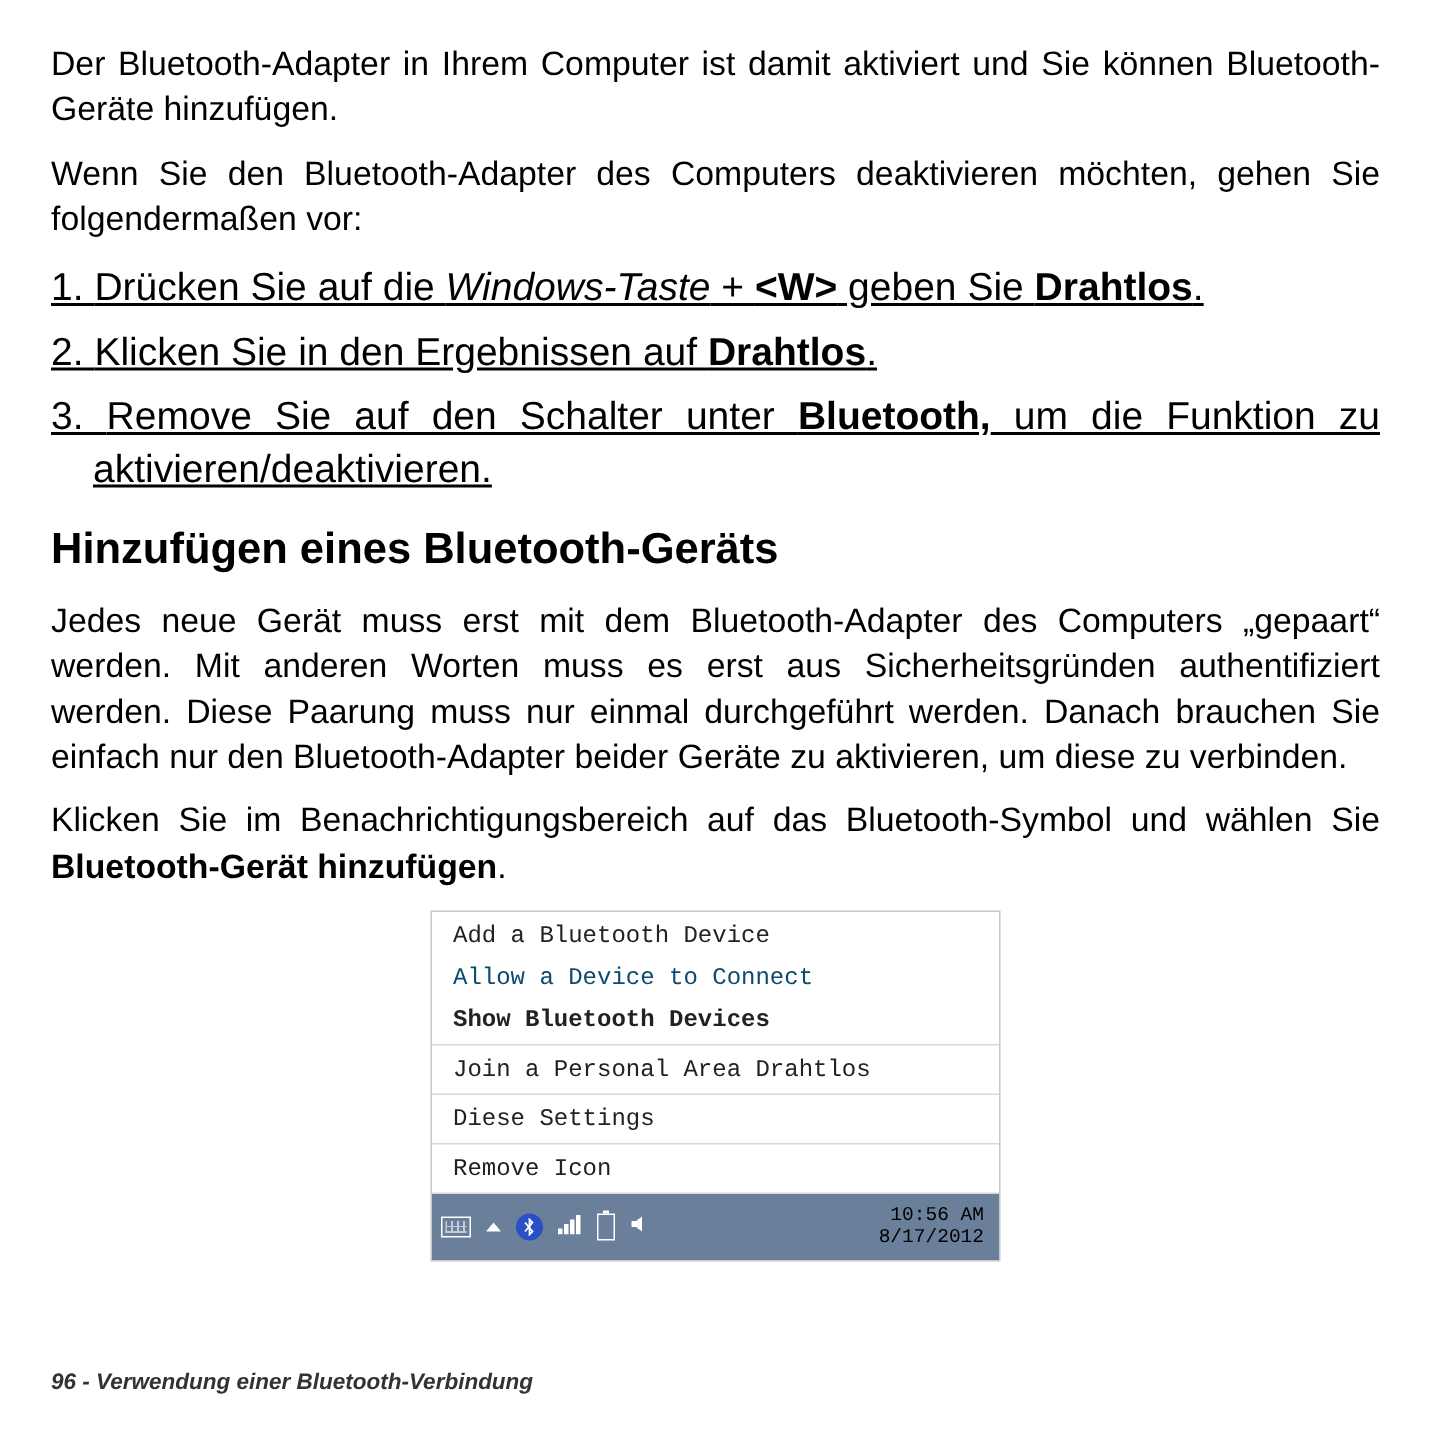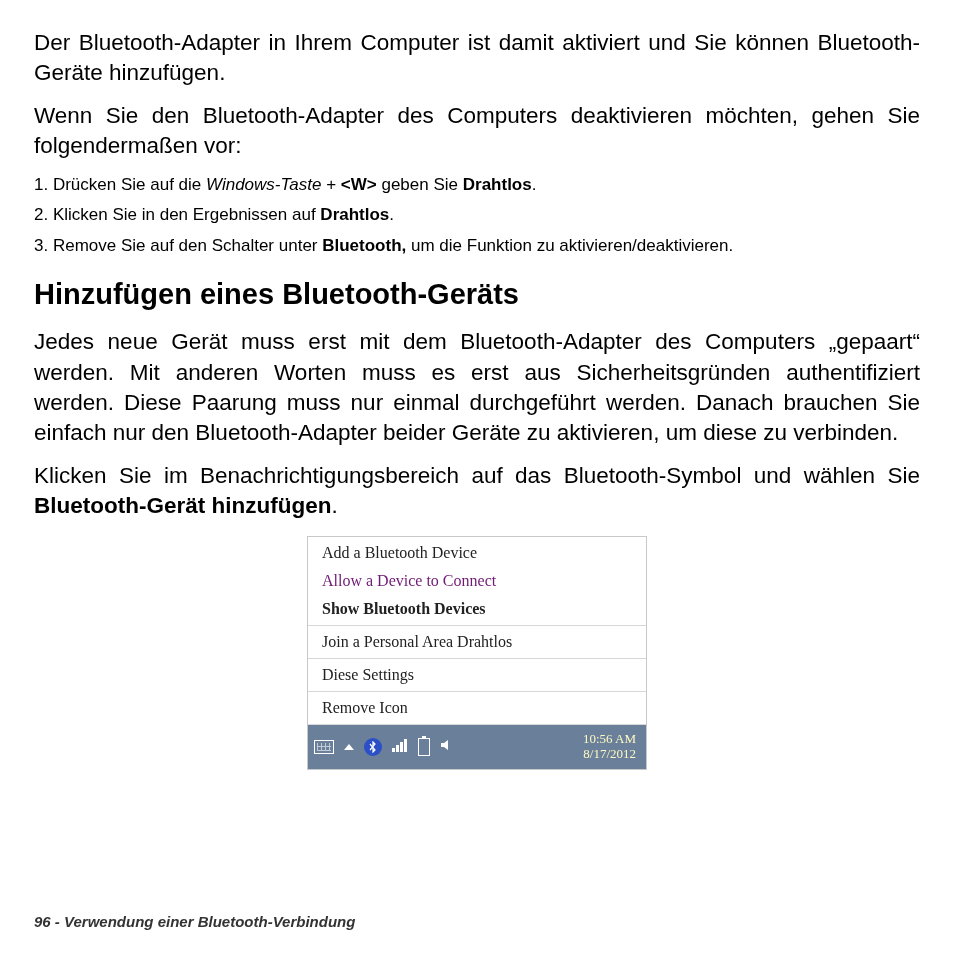--- a/index.html
+++ b/index.html
@@ -15,26 +15,27 @@
   .para {
     font-size: 22.5px;
     line-height: 1.35;
     margin-bottom: 12px;
     text-align: justify;
   }
   .list {
     margin-bottom: 14px;
   }
   .list-item {
-    font-size: 17px;
+    font-size: 26px;
     line-height: 1.35;
     text-align: justify;
     padding-left: 28px;
     text-indent: -28px;
     margin-bottom: 8px;
+    text-decoration: underline;
   }
   .italic { font-style: italic; }
   .bold { font-weight: bold; }
   h2.section {
     font-size: 29px;
     font-weight: bold;
     margin-top: 20px;
     margin-bottom: 16px;
   }
   .footer {
@@ -42,45 +43,45 @@
     left: 34px;
     bottom: 24px;
     font-size: 15px;
     font-style: italic;
     color: #333;
     font-weight: bold;
   }
 
   
   .shot {
-    width: 340px;
+    width: 380px;
     margin: 14px auto 0 auto;
     border: 1px solid #c8c8c8;
     background: #fff;
-    font-family: Liberation Serif, serif;
+    font-family: Liberation Mono, monospace;
   }
   .menu-group {
     border-bottom: 1px solid #d8d8d8;
     padding: 2px 0;
   }
   .menu-group:last-of-type { border-bottom: none; }
   .menu-item {
     font-size: 16px;
     color: #222;
     padding: 5px 14px;
   }
-  .menu-item.disabled { color: #701a75; }
+  .menu-item.disabled { color: #0c4a6e; }
   .menu-item.strong { font-weight: bold; }
   .taskbar {
     height: 44px;
     background: #6a7f99;
     display: flex;
     align-items: center;
     padding: 0 6px;
-    color: #fef9c3;
+    color: #000000;
     font-size: 13px;
     justify-content: space-between;
   }
   .tray-left { display: flex; align-items: center; gap: 10px; }
   .tray-right {
     text-align: right;
     line-height: 1.15;
     font-size: 13px;
     padding-right: 4px;
   }

